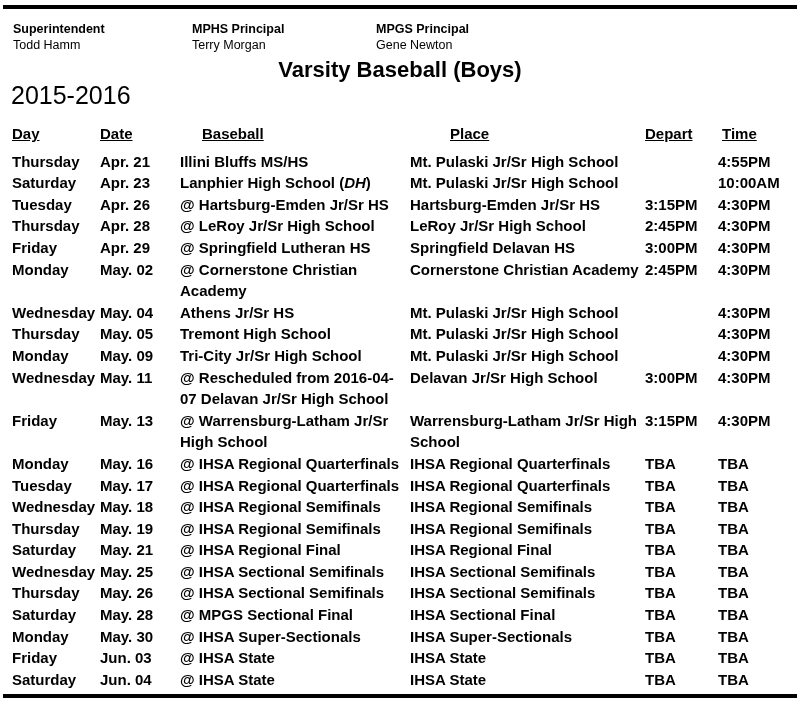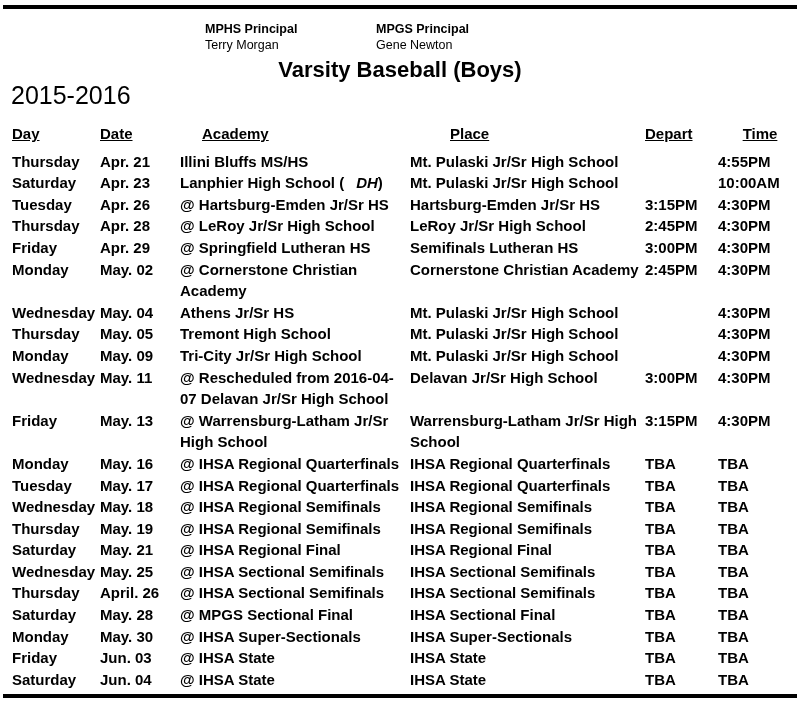--- a/index.html
+++ b/index.html
@@ -22,21 +22,21 @@
     right: 3px;
     height: 4px;
     background: #000000;
   }
   .rule-top { top: 5px; }
   .rule-bottom { top: 694px; }
 
   .staff-row { position: absolute; top: 21px; left: 0; width: 100%; height: 38px; }
   .staff-block { position: absolute; top: 0; }
   .staff-block.s0 { left: 13px; }
-  .staff-block.s1 { left: 205px; }
+  .staff-block.s1 { left: 192px; }
   .staff-block.s2 { left: 376px; }
   .staff-block.s3 { left: 598px; }
   .staff-title { font-size: 12.5px; font-weight: bold; line-height: 16px; white-space: nowrap; }
   .staff-name  { font-size: 12.5px; font-weight: normal; line-height: 16px; white-space: nowrap; }
 
   .doc-title {
     position: absolute; top: 56px; left: 0; width: 100%;
     text-align: center; font-size: 22px; font-weight: bold; line-height: 28px;
   }
   .doc-season {
@@ -62,42 +62,46 @@
     font-weight: bold;
     text-decoration: underline;
     text-align: left;
     vertical-align: top;
     padding: 0 0 6px 0;
     line-height: 21.6px;
     white-space: nowrap;
   }
   table.schedule th.h-opp   { padding-left: 22px; }
   table.schedule th.h-place { padding-left: 40px; }
-  table.schedule th.h-time  { padding-left: 4px; text-align: center; }
+  table.schedule th.h-time  { padding-left: 4px; }
 
   table.schedule td {
     font-weight: bold;
     vertical-align: top;
     padding: 0;
     line-height: 21.6px;
   }
   table.schedule td.cell-day,
   table.schedule td.cell-date,
   table.schedule td.cell-depart,
   table.schedule td.cell-time { white-space: nowrap; }
-  table.schedule td i { font-style: italic; margin-left: 12px; }
+  table.schedule td i { font-style: italic; }
 </style>
 </head>
 <body>
 
 <div class="page">
 
   <div class="rule rule-top"></div>
 
   <div class="staff-row">
+    <div class="staff-block s0">
+      <div class="staff-title">Superintendent</div>
+      <div class="staff-name">Todd Hamm</div>
+    </div>
     <div class="staff-block s1">
       <div class="staff-title">MPHS Principal</div>
       <div class="staff-name">Terry Morgan</div>
     </div>
     <div class="staff-block s2">
       <div class="staff-title">MPGS Principal</div>
       <div class="staff-name">Gene Newton</div>
     </div>
   </div>
 
@@ -110,21 +114,21 @@
         <col class="c-date">
         <col class="c-opp">
       <col class="c-place">
         <col class="c-depart">
         <col class="c-time">
     </colgroup>
     <thead>
       <tr>
         <th>Day</th>
         <th>Date</th>
-        <th class="h-opp">Academy</th>
+        <th class="h-opp">Baseball</th>
         <th class="h-place">Place</th>
         <th>Depart</th>
         <th class="h-time">Time</th>
       </tr>
     </thead>
     <tbody>
         <tr>
           <td class="cell-day">Thursday</td>
           <td class="cell-date">Apr. 21</td>
           <td class="cell-opponent">Illini Bluffs MS/HS</td>
@@ -153,21 +157,21 @@
           <td class="cell-date">Apr. 28</td>
           <td class="cell-opponent">@ LeRoy Jr/Sr High School</td>
           <td class="cell-place">LeRoy Jr/Sr High School</td>
           <td class="cell-depart">2:45PM</td>
           <td class="cell-time">4:30PM</td>
         </tr>
         <tr>
           <td class="cell-day">Friday</td>
           <td class="cell-date">Apr. 29</td>
           <td class="cell-opponent">@ Springfield Lutheran HS</td>
-          <td class="cell-place">Semifinals Lutheran HS</td>
+          <td class="cell-place">Springfield Delavan HS</td>
           <td class="cell-depart">3:00PM</td>
           <td class="cell-time">4:30PM</td>
         </tr>
         <tr>
           <td class="cell-day">Monday</td>
           <td class="cell-date">May. 02</td>
           <td class="cell-opponent">@ Cornerstone Christian Academy</td>
           <td class="cell-place">Cornerstone Christian Academy</td>
           <td class="cell-depart">2:45PM</td>
           <td class="cell-time">4:30PM</td>
@@ -255,21 +259,21 @@
         <tr>
           <td class="cell-day">Wednesday</td>
           <td class="cell-date">May. 25</td>
           <td class="cell-opponent">@ IHSA Sectional Semifinals</td>
           <td class="cell-place">IHSA Sectional Semifinals</td>
           <td class="cell-depart">TBA</td>
           <td class="cell-time">TBA</td>
         </tr>
         <tr>
           <td class="cell-day">Thursday</td>
-          <td class="cell-date">April. 26</td>
+          <td class="cell-date">May. 26</td>
           <td class="cell-opponent">@ IHSA Sectional Semifinals</td>
           <td class="cell-place">IHSA Sectional Semifinals</td>
           <td class="cell-depart">TBA</td>
           <td class="cell-time">TBA</td>
         </tr>
         <tr>
           <td class="cell-day">Saturday</td>
           <td class="cell-date">May. 28</td>
           <td class="cell-opponent">@ MPGS Sectional Final</td>
           <td class="cell-place">IHSA Sectional Final</td>

